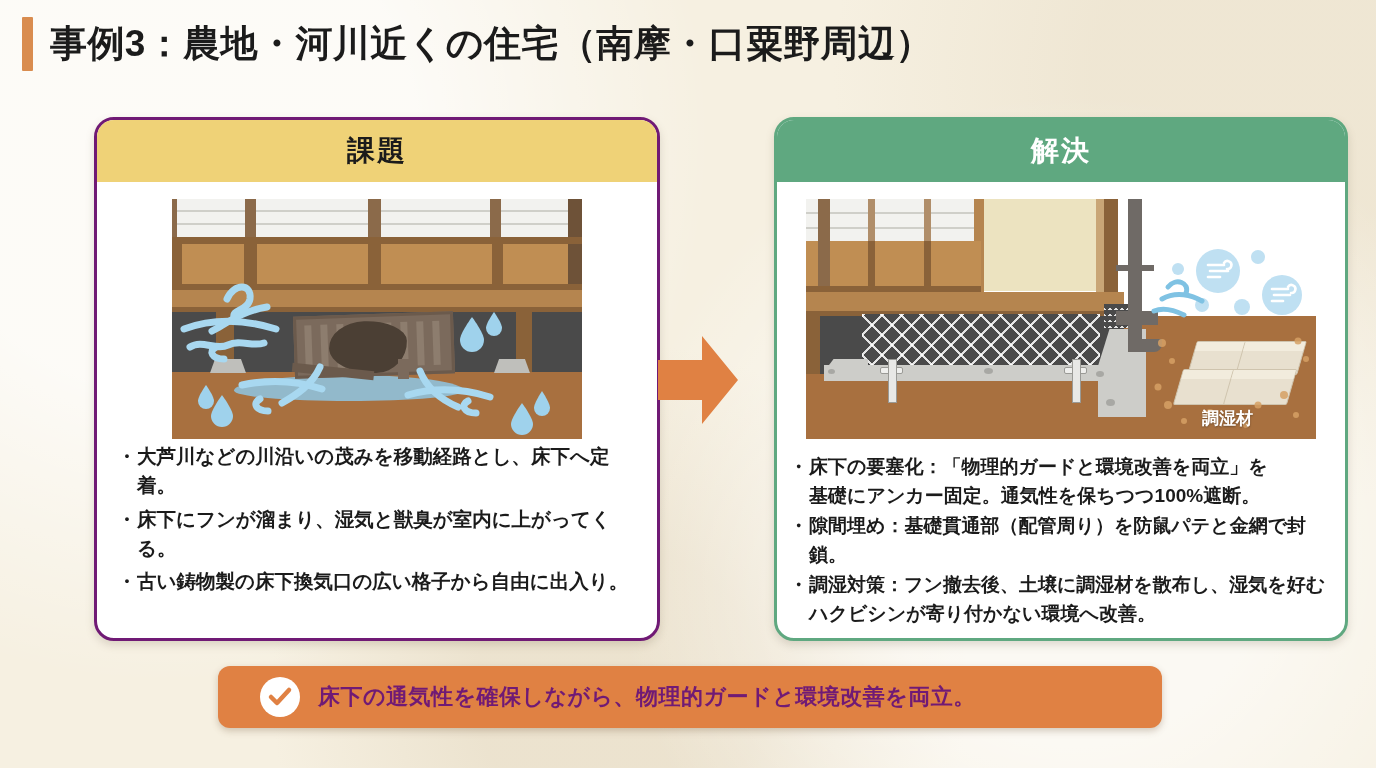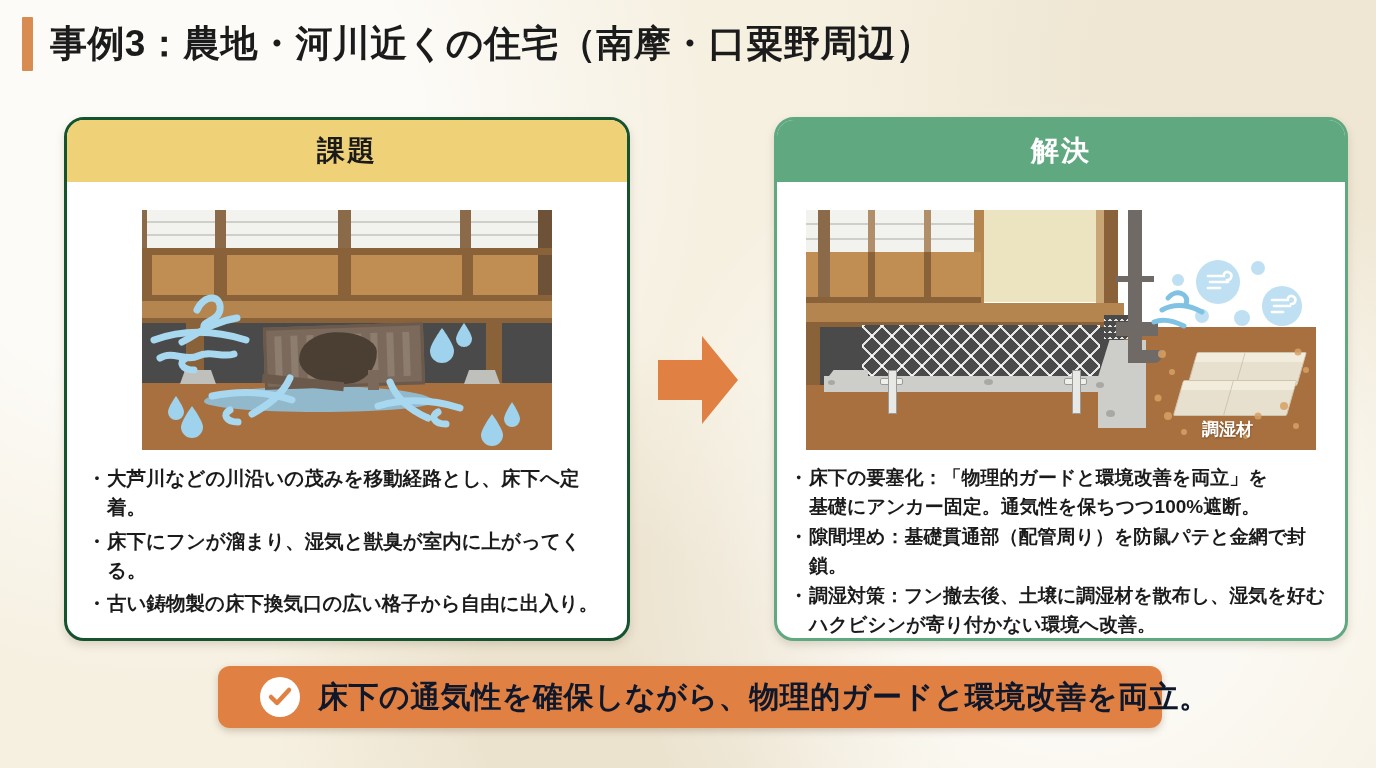--- a/index.html
+++ b/index.html
@@ -43,43 +43,43 @@
 
   
   .card {
     position: absolute;
     border-radius: 20px;
     overflow: hidden;
     box-shadow: 0 4px 9px rgba(120,105,80,0.22);
     background: #ffffff;
   }
   .card-problem {
-    left: 64px; top: 117px;
+    left: 94px; top: 117px;
     width: 560px; height: 518px;
-    border: 3px solid #14532d;
+    border: 3px solid #701a75;
   }
   .card-solution {
     left: 774px; top: 117px;
     width: 568px; height: 518px;
     border: 3px solid #5fa880;
   }
   .card-header {
     height: 62px;
     display: flex; align-items: center; justify-content: center;
     font-size: 28px; font-weight: bold;
     letter-spacing: 2px;
   }
   .header-problem { background: #efd277; color: #1b1b1b; }
   .header-solution { background: #5fa880; color: #ffffff; }
   .card-body { padding: 14px 0 0 0; }
 
   
   .illus {
     position: relative;
-    margin: 14px auto;
+    margin: 3px auto;
     overflow: hidden;
     background: #b91c1c;
   }
   .illus-problem { width: 410px; height: 240px; }
   .illus-solution { width: 510px; height: 240px; }
 
   
   .shoji {
     position: absolute; left: 0; right: 0; top: 0; height: 38px;
     background: #f2f2ef;
@@ -204,22 +204,22 @@
   }
   .banner-icon {
     margin-left: 42px; margin-right: 18px;
     width: 40px; height: 40px;
     background: #ffffff;
     border-radius: 50%;
     display: flex; align-items: center; justify-content: center;
     flex: none;
   }
   .banner-text {
-    color: #0f172a;
-    font-size: 30px;
+    color: #701a75;
+    font-size: 22px;
     font-weight: bold;
     letter-spacing: 0.5px;
     white-space: nowrap;
   }
 </style>
 </head>
 <body>
 
 <div class="page">
 

